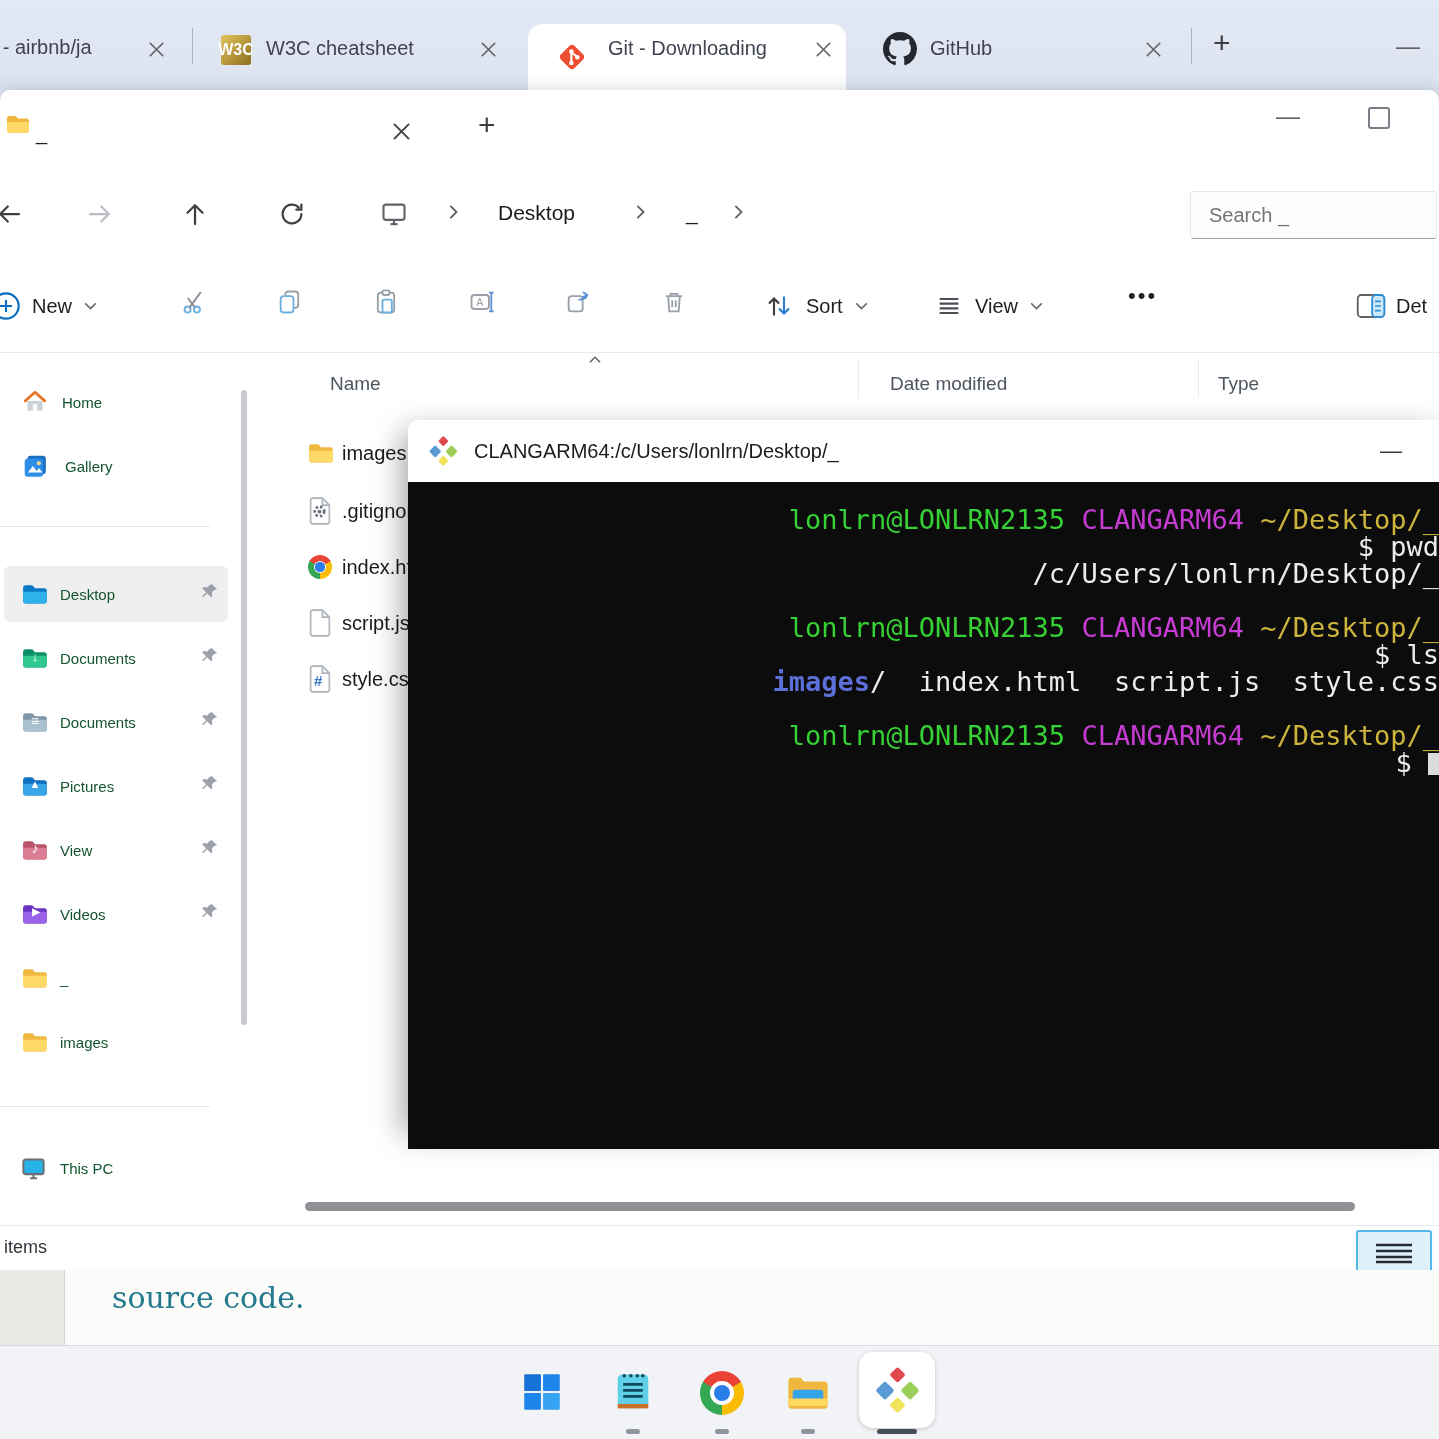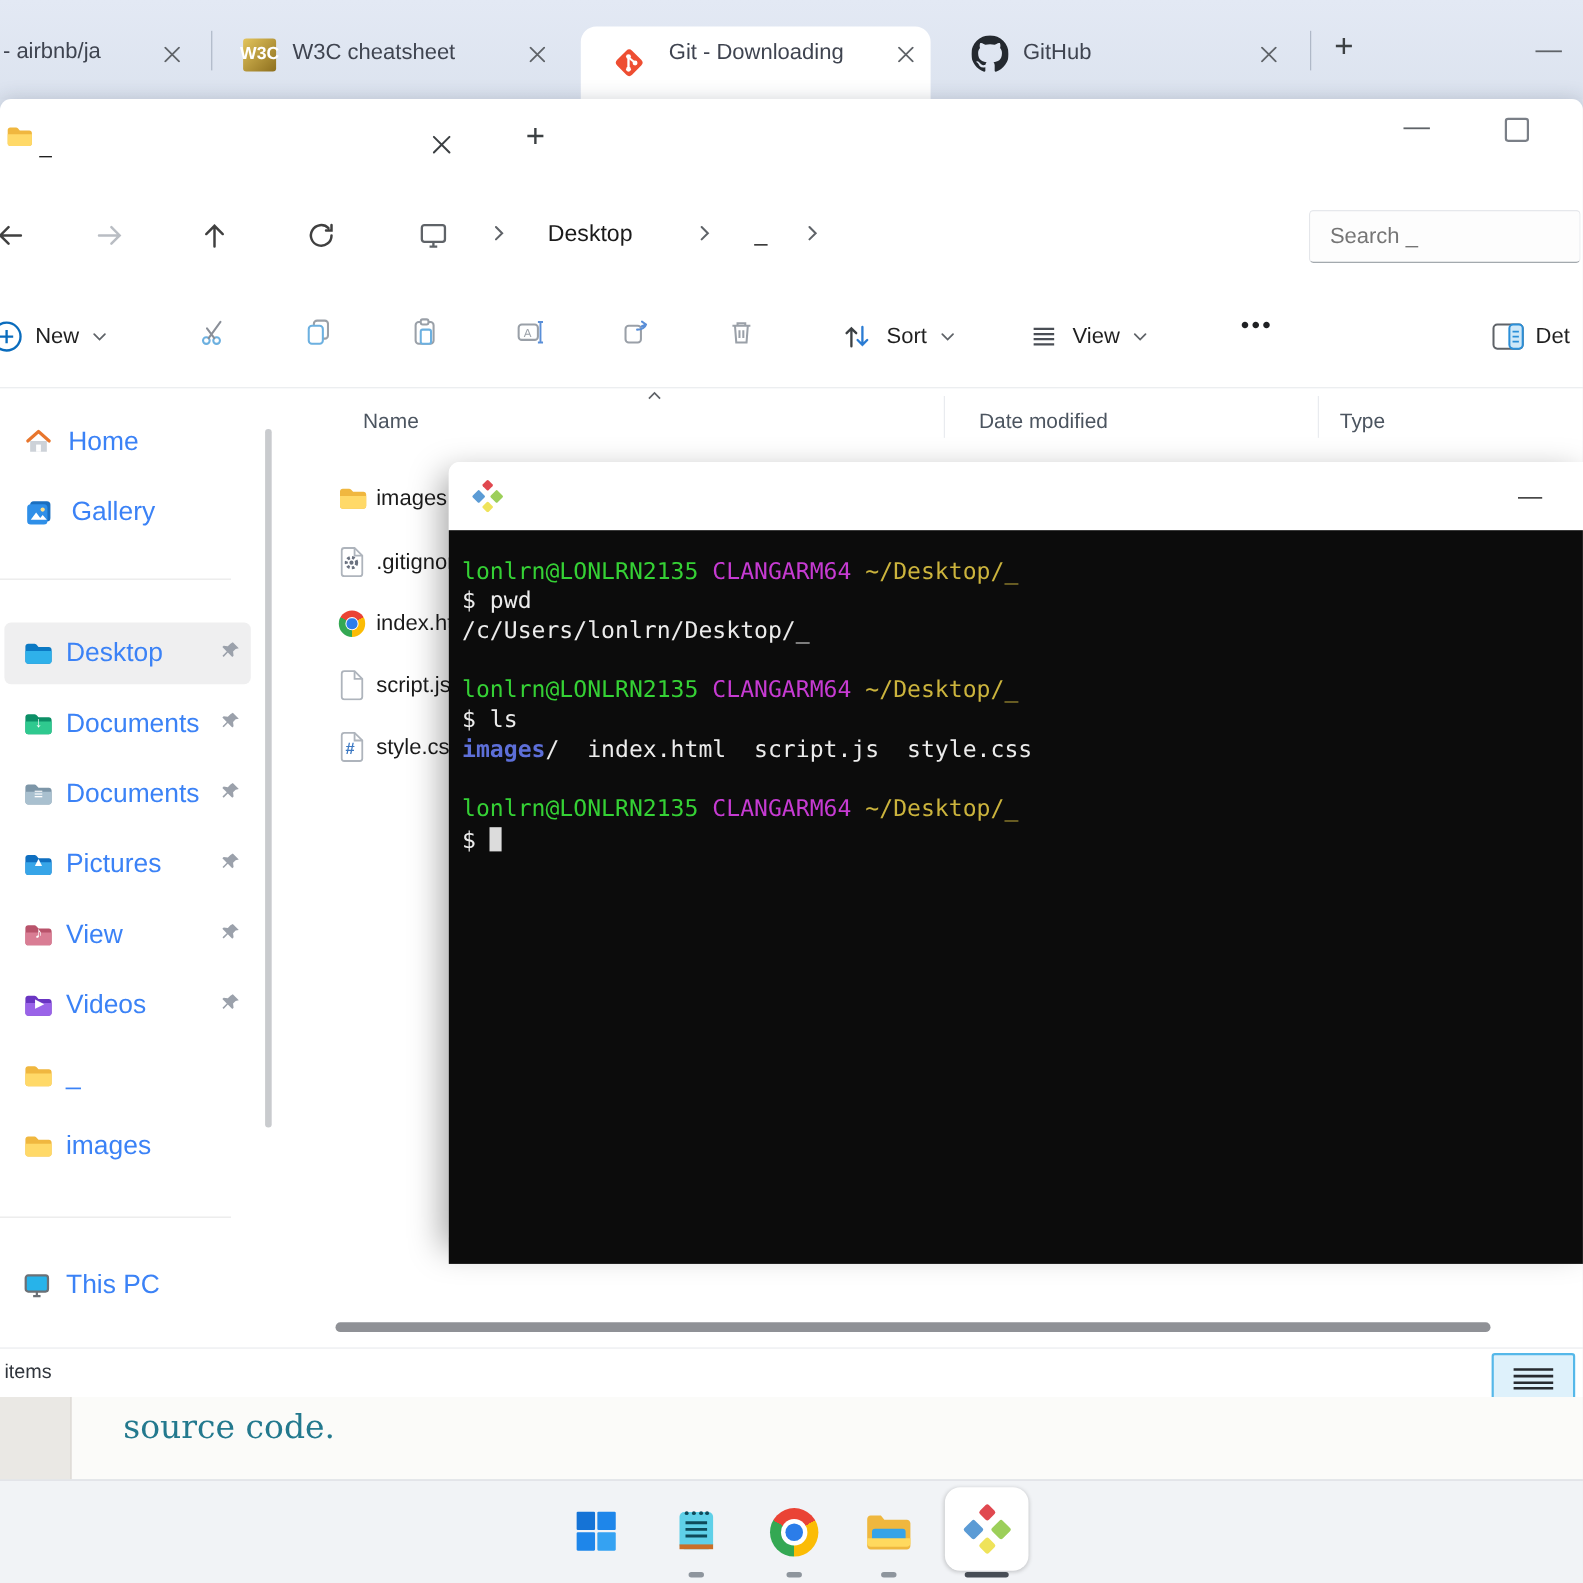--- a/index.html
+++ b/index.html
@@ -28,21 +28,21 @@
   .crumb{font-size:21px;color:#1b1b1b;}
   .chev{color:#5f6368;}
   .searchbox{border:1px solid #e4e6ea;border-bottom:1px solid #9aa0a6;border-radius:4px;background:#fdfdfd;}
   .searchbox input{border:0;outline:0;background:transparent;width:100%;height:100%;
                    font-family:"Liberation Sans",sans-serif;font-size:20px;color:#5f6368;padding:0 0 0 18px;}
   .searchbox input::placeholder{color:#757575;}
   .tbl-label{font-size:20px;color:#1f1f1f;}
   .tbl-chev{color:#5f6368;}
   .hdr{font-size:19px;color:#4c5560;}
   .colsep{width:1px;background:#e7e9ee;}
-  .siditem{font-size:24px;color:#3b82f6;white-space:nowrap;}
+  .siditem{font-size:15px;color:#14532d;white-space:nowrap;}
   .sidsel{background:#efeff0;border-radius:6px;}
   .sdiv{height:1px;background:#e6e6e6;}
   .frow-label{font-size:20px;color:#1b1b1b;white-space:nowrap;}
   .vscroll{width:6px;border-radius:3px;background:#c9cbce;}
   .hscroll{height:9px;border-radius:5px;background:#8f9196;}
   .statusbar-line{height:1px;background:#e8eaed;}
   .status-text{font-size:18px;color:#30353c;}
   .viewtoggle{background:#def1fb;border:2px solid #55b8e9;border-radius:3px;display:flex;align-items:center;justify-content:center;}
 
   
@@ -52,21 +52,21 @@
   
   .chrome-ball{border-radius:50%;background:conic-gradient(from 60deg,#fbbc05 0 120deg,#34a853 0 240deg,#ea4335 0 360deg);position:relative;}
   .chrome-ball::before{content:"";position:absolute;inset:23%;background:#fff;border-radius:50%;}
   .chrome-ball::after{content:"";position:absolute;inset:31%;background:#2b7de9;border-radius:50%;}
 
   
   .term{left:408px;top:420px;width:1031px;height:705px;box-shadow:-6px 10px 30px rgba(0,0,0,.35);border-radius:10px 0 0 0;}
   .term-title{height:62px;background:#fff;border-radius:10px 0 0 0;}
   .term-title-text{font-size:20px;color:#1c1c1c;}
   .term-body{background:#0c0c0c;height:643px;padding:24px 0 0 12px;
-             font-family:"DejaVu Sans Mono",monospace;font-size:21px;line-height:27px;}
+             font-family:"DejaVu Sans Mono",monospace;font-size:27px;line-height:27px;text-align:right;}
   .tl{height:27px;white-space:pre;}
   .tg{color:#35d135;} .tm{color:#c63bd2;} .ty{color:#ccb43d;} .tw{color:#ececec;}
   .tb{color:#5d6fd8;font-weight:bold;}
   .cursor{display:inline-block;width:11px;height:22px;background:#dcdcdc;transform:translateY(3px);}
 
   
   .pagestrip{left:0;top:1270px;width:1439px;height:75px;background:#fbfbf9;}
   .page-left{width:64px;height:75px;background:#eae8e4;border-right:1px solid #d9d6d1;}
   .srclink{font-family:"DejaVu Serif",serif;font-size:30px;color:#23798e;}
   .taskbar{left:0;top:1345px;width:1439px;height:94px;background:#f1f3f6;border-top:1px solid #d9dbdf;}
@@ -523,20 +523,21 @@
         <path d="M6 4h36M6 10h36M6 16h36M6 21h36" stroke="#272b30" stroke-width="2.4"></path>
       </svg>
   </div>
 </div>
 
 <div class="a term">
   <div class="term-title flex">
     <svg width="30" height="30" style="margin-left:20px;">
         <use href="#sym-msys"></use>
       </svg>
+    <span class="term-title-text" style="margin-left:16px;">CLANGARM64:/c/Users/lonlrn/Desktop/_</span>
     <span class="a" style="left:972px;top:18px;font-size:22px;color:#3c3c3c;"><span>—</span></span>
   </div>
   <div class="term-body">
     <div class="tl"><span class="tg">lonlrn@LONLRN2135 </span><span class="tm">CLANGARM64 </span><span class="ty">~/Desktop/_</span></div>
     <div class="tl tw">$ pwd</div>
     <div class="tl tw">/c/Users/lonlrn/Desktop/_</div>
     <div class="tl"></div>
     <div class="tl"><span class="tg">lonlrn@LONLRN2135 </span><span class="tm">CLANGARM64 </span><span class="ty">~/Desktop/_</span></div>
     <div class="tl tw">$ ls</div>
     <div class="tl"><span class="tb">images</span><span class="tw">/  index.html  script.js  style.css</span></div>

